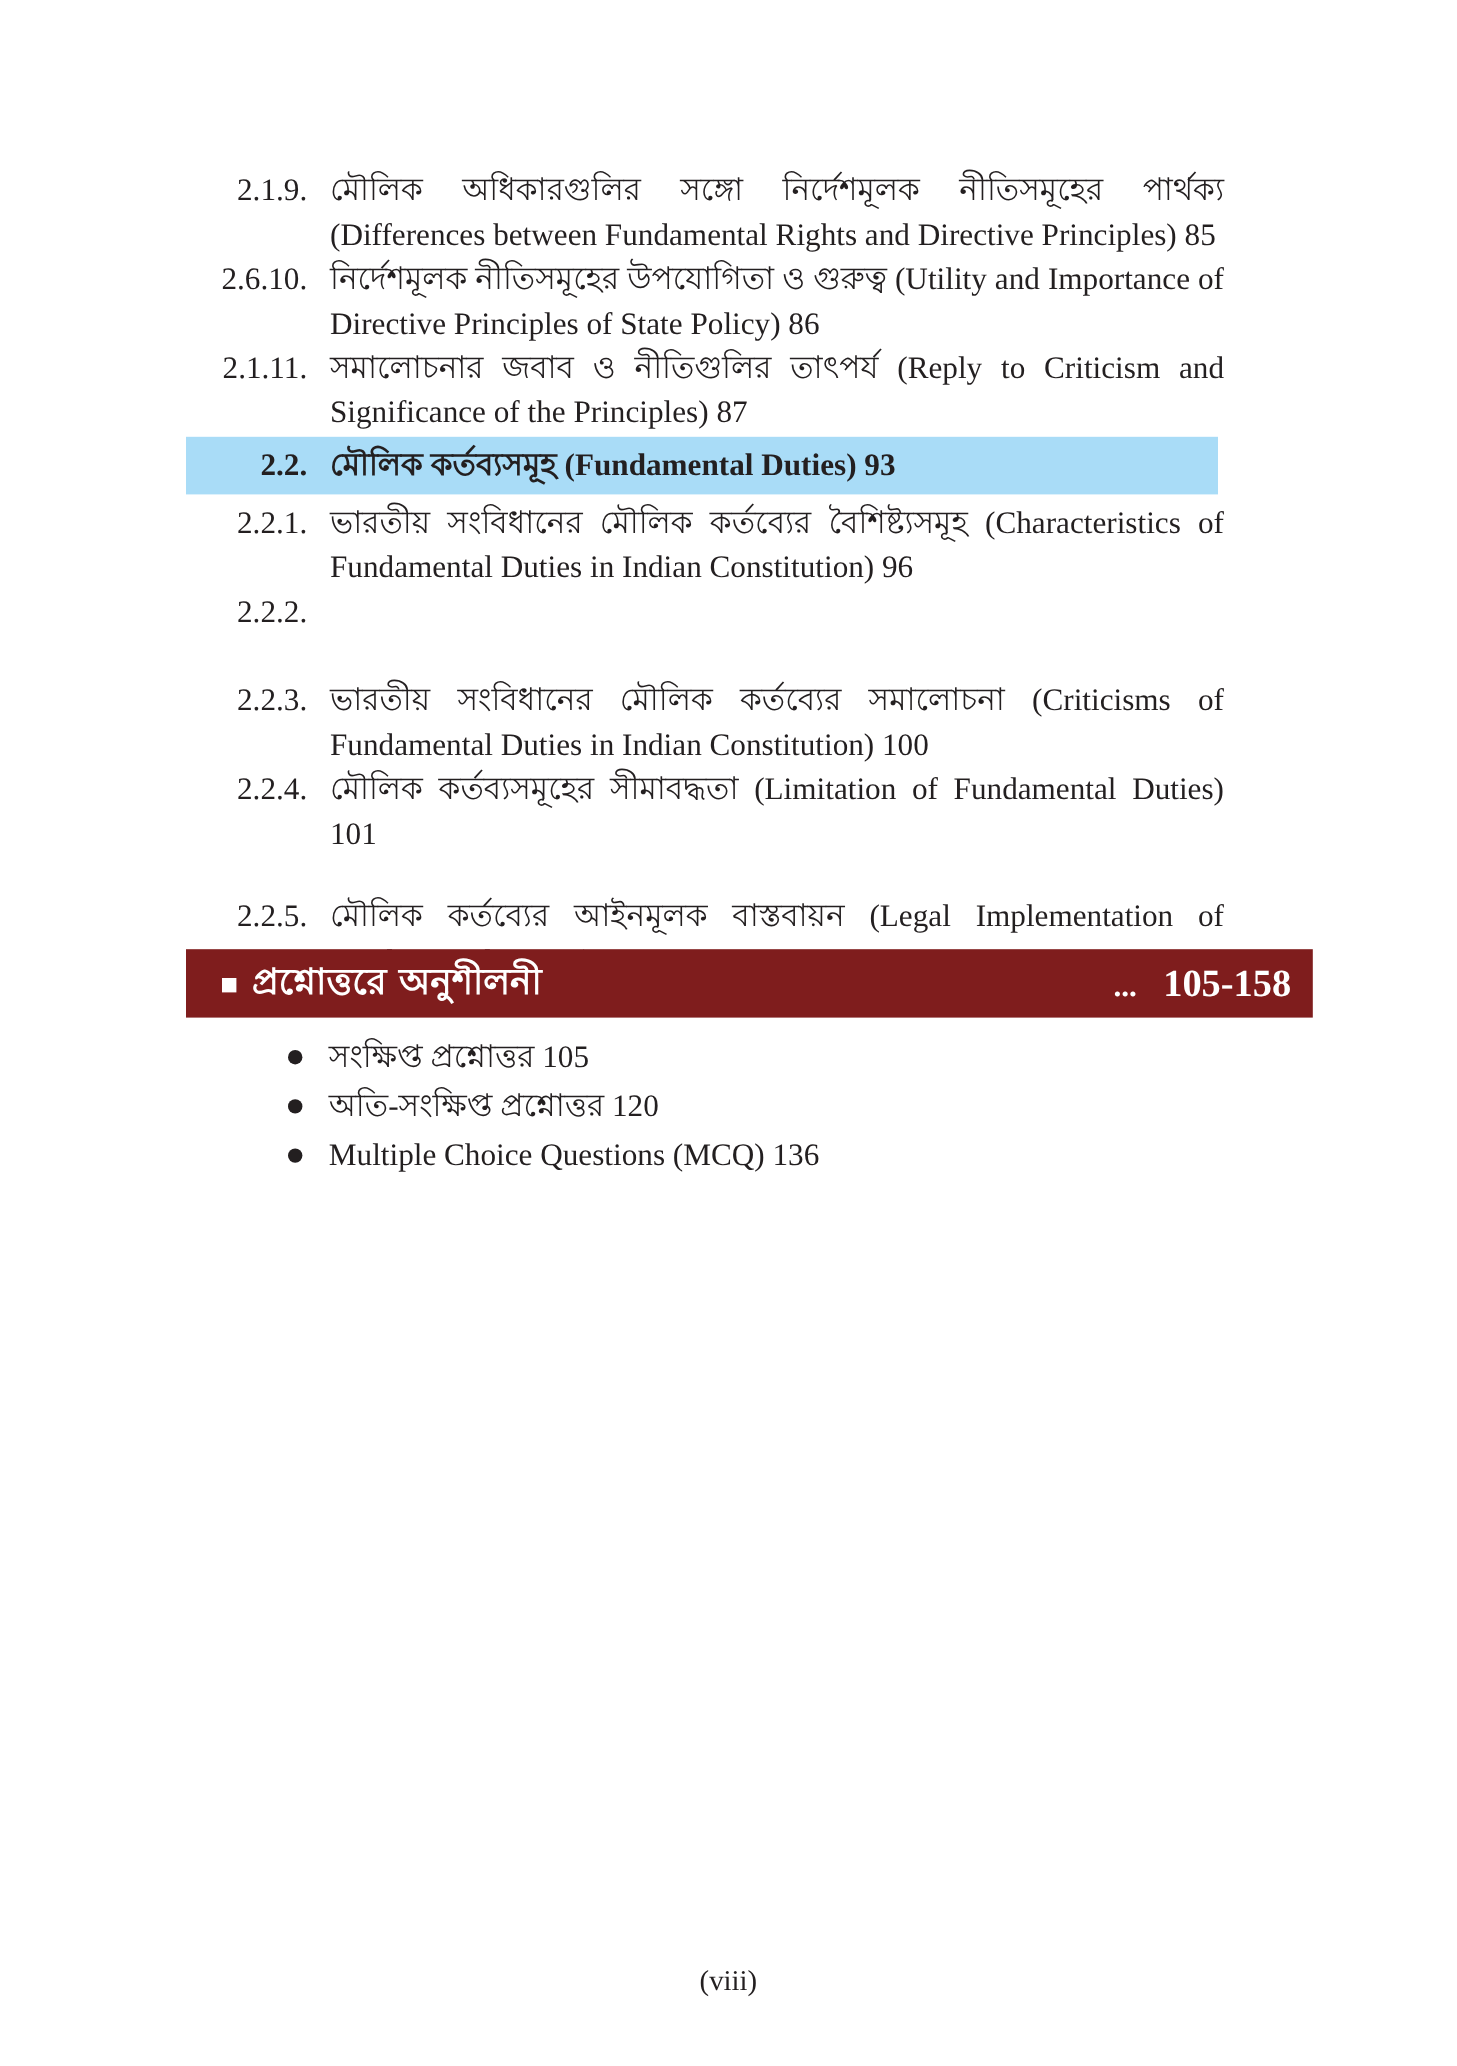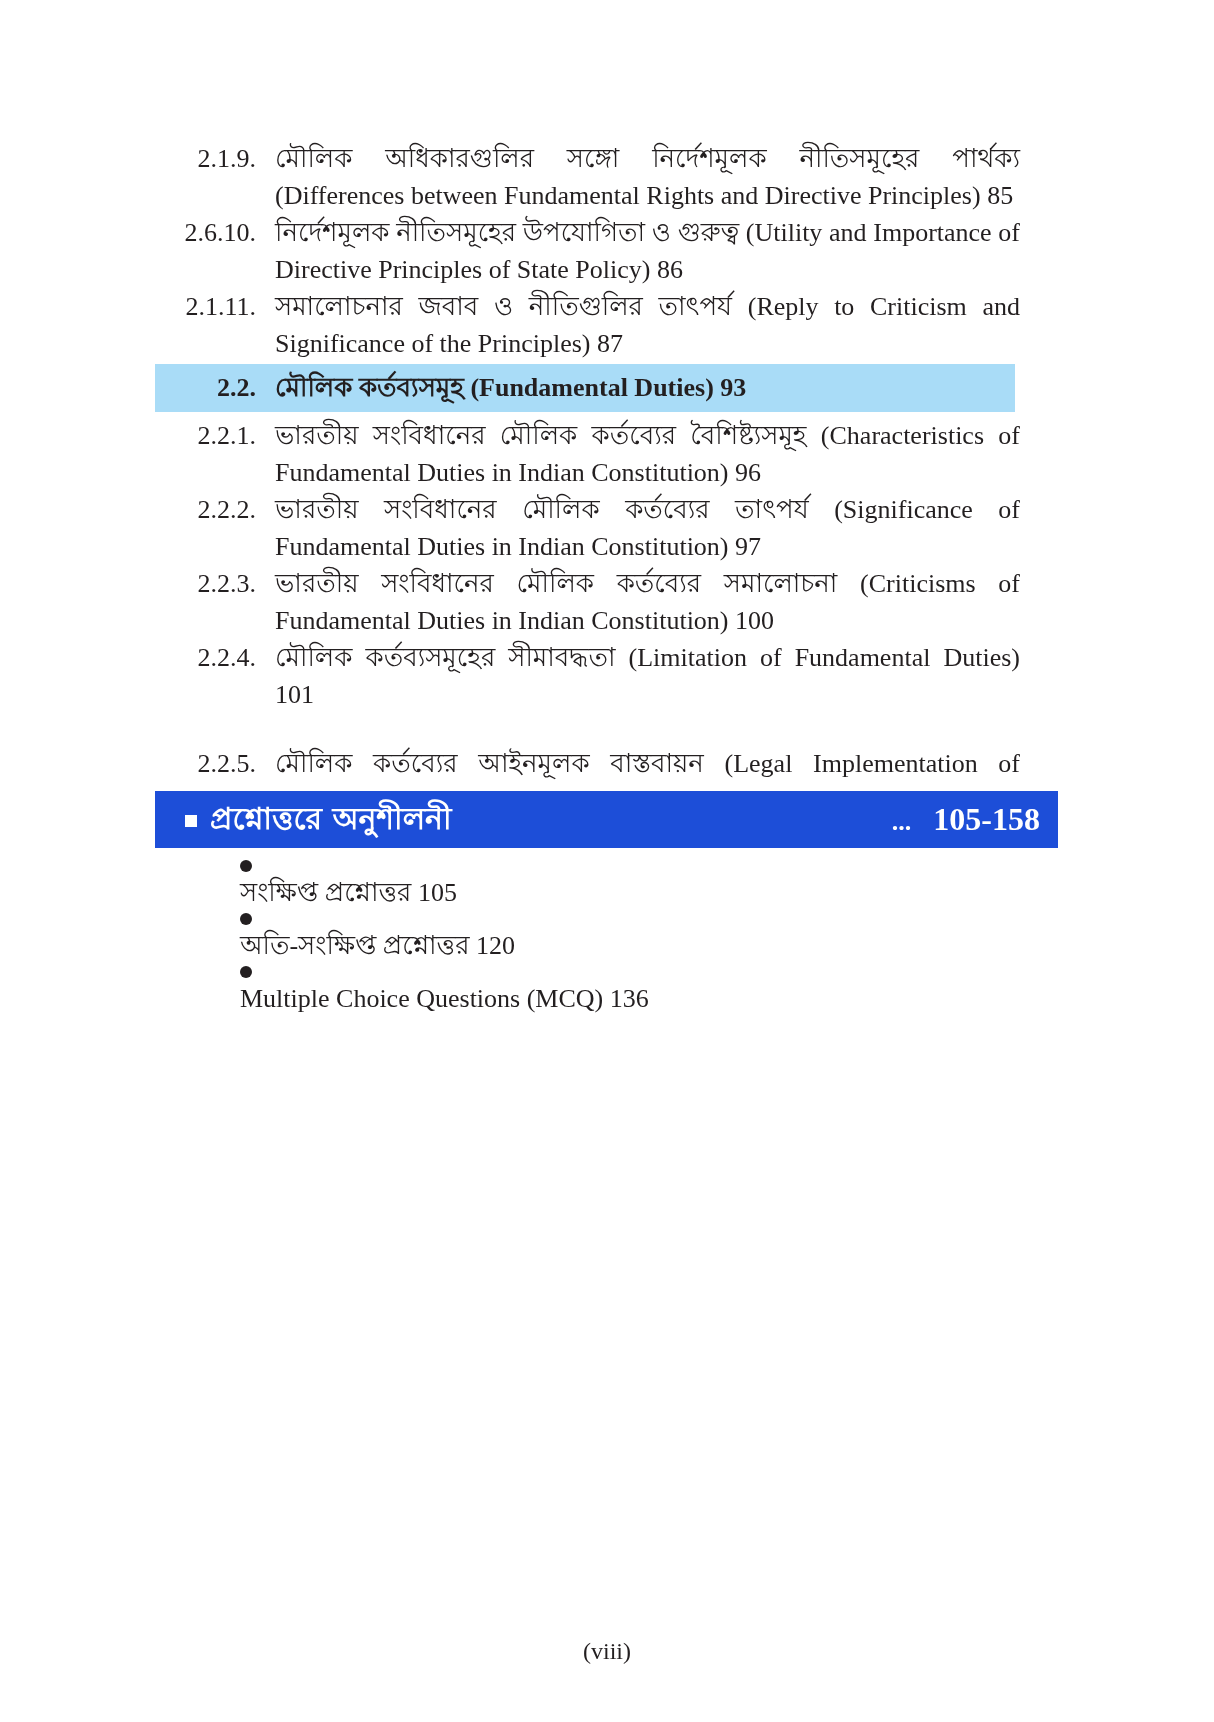--- a/index.html
+++ b/index.html
@@ -40,22 +40,23 @@
     }
     .band-light .entry {
       position: absolute; left: 5px; top: 5px;
       font-weight: bold;
       font-size: 26px;
     }
     .band-dark {
       position: absolute;
       left: 155px; top: 791px;
       width: 903px; height: 57px;
-      background: #1d4ed8;
+      background: #7f1d1d;
       color: #ffffff;
+      padding-left: 36px;
     }
     .band-dark .square {
       position: absolute;
       left: 30px; top: 24px;
       width: 12px; height: 12px;
       background: #ffffff;
     }
     .band-dark .title {
       position: absolute;
       left: 55px; top: 8px;
@@ -71,21 +72,21 @@
       line-height: 40px;
       font-weight: bold;
     }
     .band-dark .pages .dots { margin-right: 22px; font-size: 26px; }
     .bullets {
       position: absolute;
       left: 240px; top: 860px;
       font-size: 26px;
       line-height: 41px;
     }
-    .bullets .bitem { display: flex; align-items: flex-start; flex-direction: column; }
+    .bullets .bitem { display: flex; align-items: center; }
     .bullets .dot {
       display: inline-block;
       width: 12px; height: 12px;
       border-radius: 50%;
       background: #231f20;
       margin-right: 22px;
       flex-shrink: 0;
     }
     .folio {
       position: absolute;
@@ -122,21 +123,20 @@
     </div>
   </div>
 
   <div class="entry" style="top:417px;">
     <span class="num">2.2.1.</span>
     <span class="txt">ভারতীয় সংবিধানের মৌলিক কর্তব্যের বৈশিষ্ট্যসমূহ (Characteristics of Fundamental Duties in Indian Constitution) 96</span>
   </div>
 
   <div class="entry" style="top:491px;">
     <span class="num">2.2.2.</span>
-    <span class="txt">ভারতীয় সংবিধানের মৌলিক কর্তব্যের তাৎপর্য (Significance of Fundamental Duties in Indian Constitution) 97</span>
   </div>
 
   <div class="entry" style="top:565px;">
     <span class="num">2.2.3.</span>
     <span class="txt">ভারতীয় সংবিধানের মৌলিক কর্তব্যের সমালোচনা (Criticisms of Fundamental Duties in Indian Constitution) 100</span>
   </div>
 
   <div class="entry" style="top:639px;">
     <span class="num">2.2.4.</span>
     <span class="txt">মৌলিক কর্তব্যসমূহের সীমাবদ্ধতা (Limitation of Fundamental Duties) 101</span>

